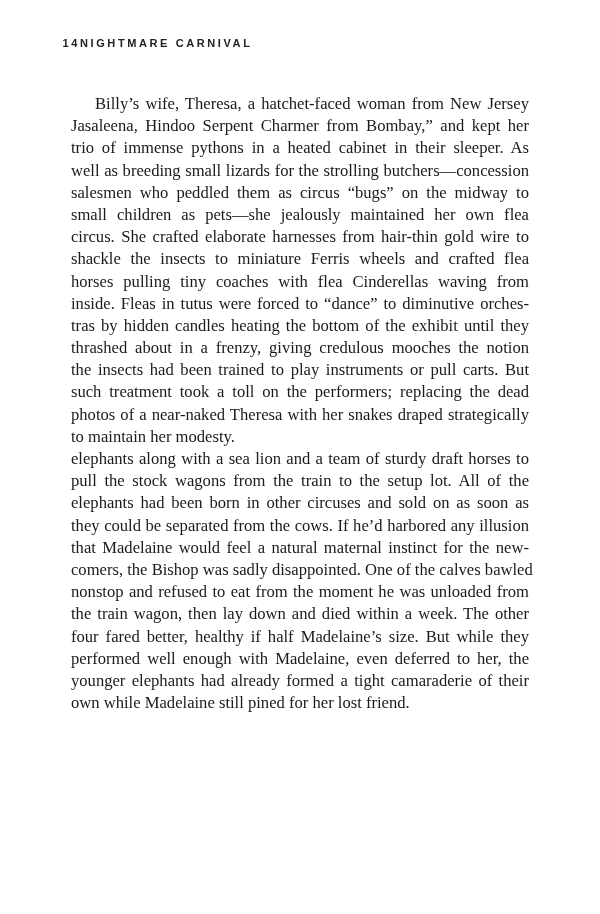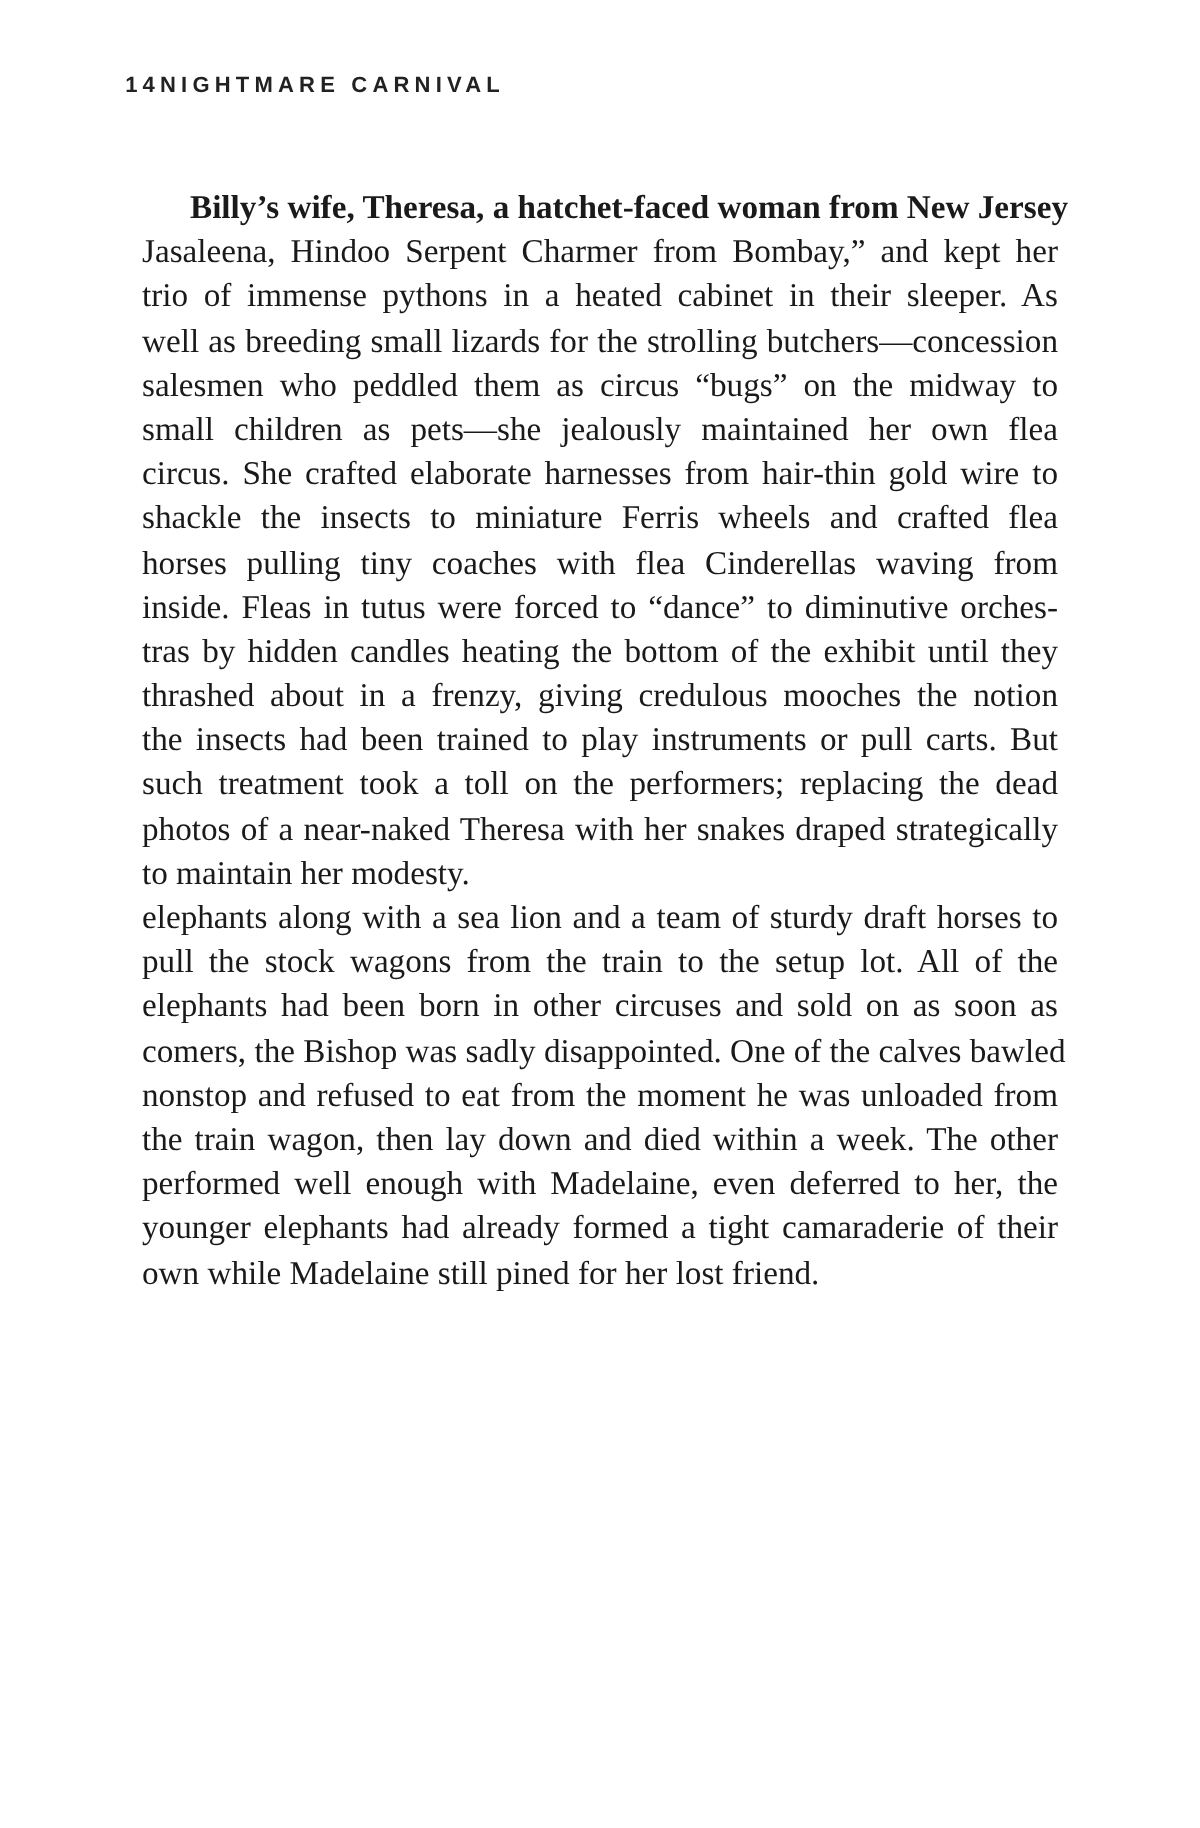--- a/index.html
+++ b/index.html
@@ -13,21 +13,21 @@
   .header .pn { width: 36px; text-align: right; }
   .body-text {
     position: absolute; left: 71px; top: 93px; width: 458px;
     font-family: "Liberation Serif", "DejaVu Serif", serif;
     font-size: 16.6px; color: #1a1a1a;
   }
   .line {
     height: 22.2px; line-height: 22.2px;
     text-align: justify; text-align-last: justify; white-space: nowrap; overflow: visible;
   }
-  .line.indent { text-indent: 24px; font-weight: bold; }
+  .line.indent { text-indent: 24px; }
   .line.last { text-align-last: left; }
 </style>
 </head>
 <body>
 
 <div class="header">
   <span class="pn">14</span>
   <span>NIGHTMARE CARNIVAL</span>
 </div>
 
@@ -49,21 +49,24 @@
     <div class="line">the insects had been trained to play instruments or pull carts. But</div>
     <div class="line">such treatment took a toll on the performers; replacing the dead</div>
     <div class="line">photos of a near-naked Theresa with her snakes draped strategically</div>
     <div class="line last">to maintain her modesty.</div>
   </div>
 
   <div>
     <div class="line">elephants along with a sea lion and a team of sturdy draft horses to</div>
     <div class="line">pull the stock wagons from the train to the setup lot. All of the</div>
     <div class="line">elephants had been born in other circuses and sold on as soon as</div>
+    <div class="line">they could be separated from the cows. If he’d harbored any illusion</div>
+    <div class="line">that Madelaine would feel a natural maternal instinct for the new-</div>
     <div class="line">comers, the Bishop was sadly disappointed. One of the calves bawled</div>
     <div class="line">nonstop and refused to eat from the moment he was unloaded from</div>
     <div class="line">the train wagon, then lay down and died within a week. The other</div>
+    <div class="line">four fared better, healthy if half Madelaine’s size. But while they</div>
     <div class="line">performed well enough with Madelaine, even deferred to her, the</div>
     <div class="line">younger elephants had already formed a tight camaraderie of their</div>
     <div class="line last">own while Madelaine still pined for her lost friend.</div>
   </div>
 
 </div>
 
 </body></html>

